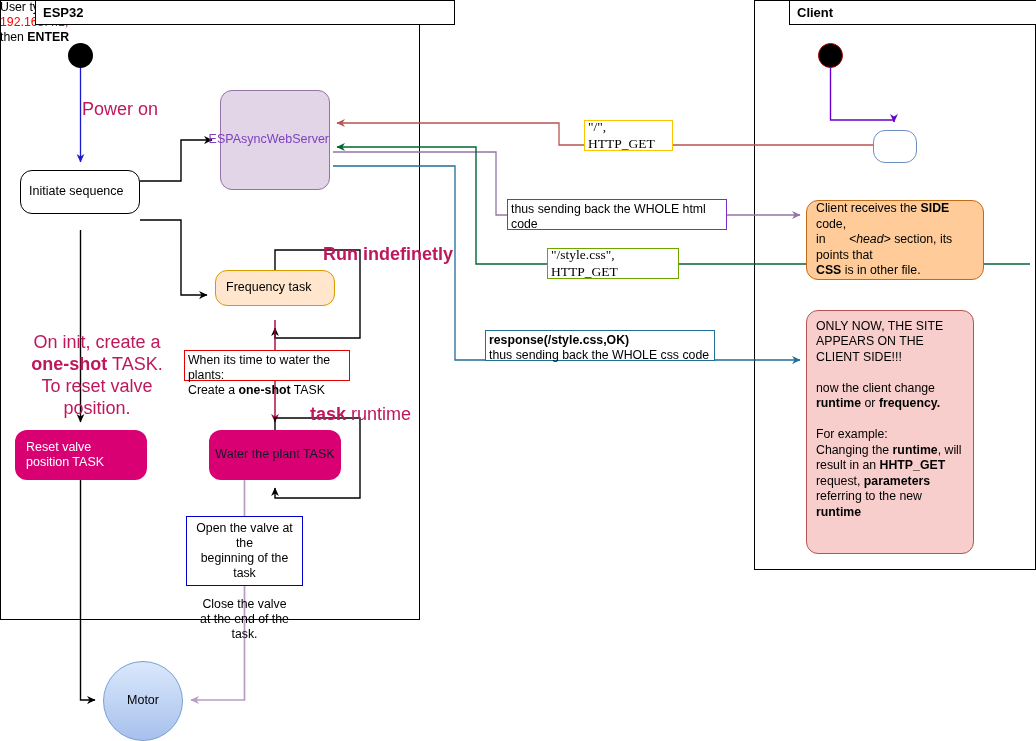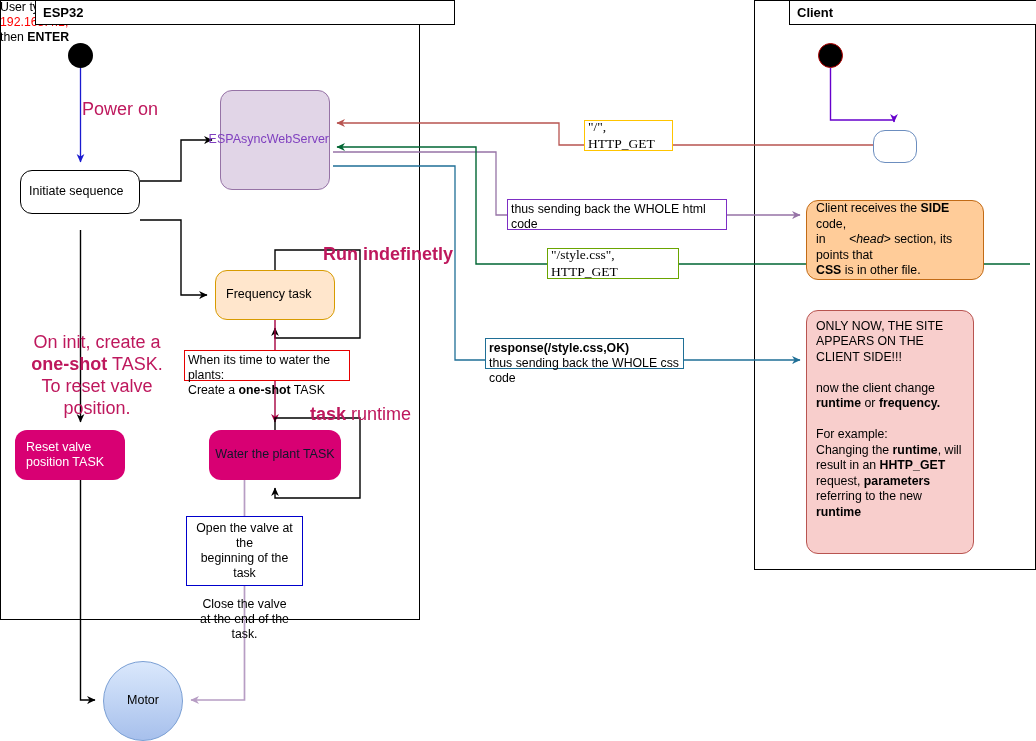--- a/index.html
+++ b/index.html
@@ -68,27 +68,27 @@
   }
   .n-webserver {
     left: 220px; top: 90px; width: 110px; height: 100px;
     border: 1.5px solid #9673a6;
     background: #e1d5e7;
     color: #7f3fbf;
     justify-content: flex-end;
     text-align: center;
   }
   .n-freq {
-    left: 215px; top: 270px; width: 120px; height: 50px;
+    left: 215px; top: 270px; width: 120px; height: 36px;
     border: 1.5px solid #d79b00;
     background: #ffe6cc;
     padding-left: 10px;
   }
   .n-reset {
-    left: 15px; top: 430px; width: 110px; height: 50px;
+    left: 15px; top: 430px; width: 132px; height: 50px;
     border: none;
     background: #d80073;
     color: #ffffff;
     padding-left: 11px;
   }
   .n-water {
     left: 209px; top: 430px; width: 132px; height: 50px;
     border: none;
     background: #d80073;
     color: #0f172a;
@@ -157,21 +157,21 @@
     font-size: 13.5px;
     display: flex;
     align-items: center;
     justify-content: center;
   }
   .note-resp-html {
     left: 507px; top: 199px; width: 220px; height: 31px;
     border: 1.3px solid #7d2ec4;
   }
   .note-resp-css {
-    left: 485px; top: 338px; width: 199px; height: 31px;
+    left: 485px; top: 330px; width: 230px; height: 31px;
     border: 1.3px solid #1f6f96;
   }
   
   .callout {
     position: absolute;
     box-sizing: border-box;
     border-radius: 12px;
     font-size: 12.3px;
     line-height: 1.26;
     padding: 8px 9px;

